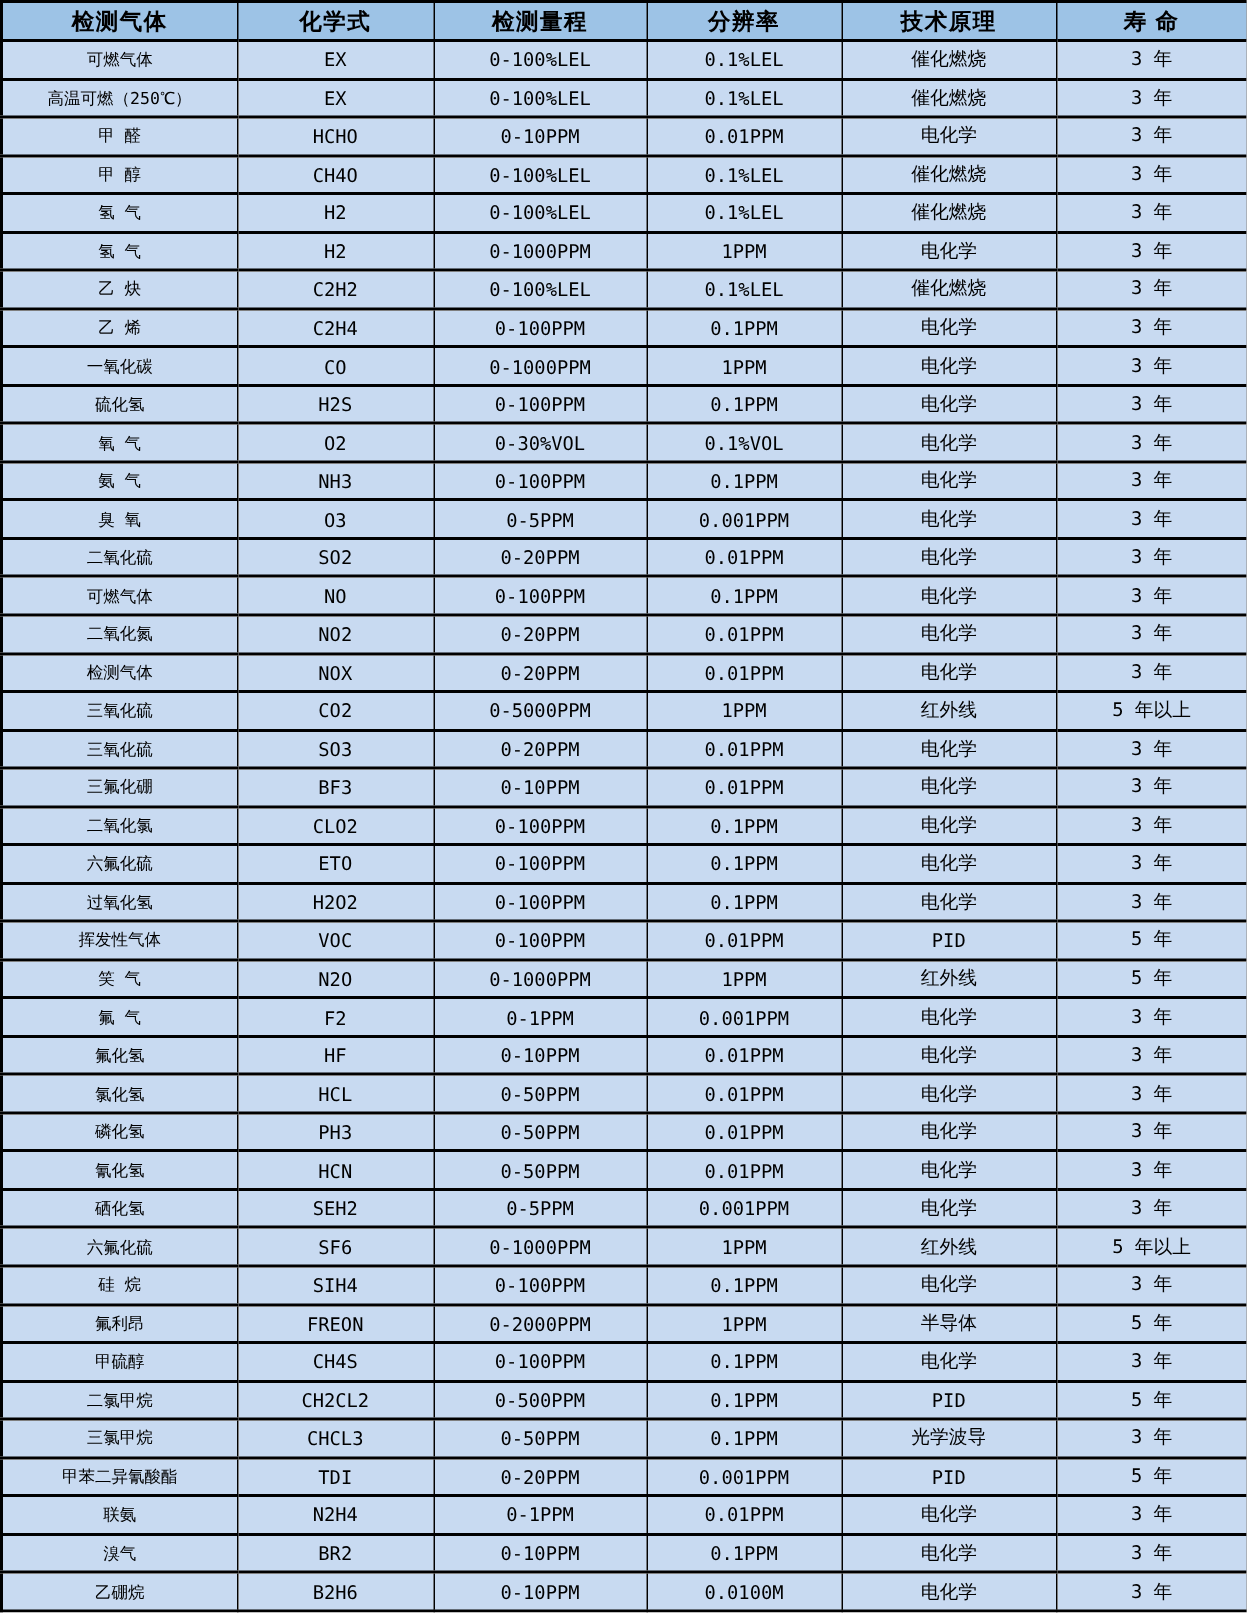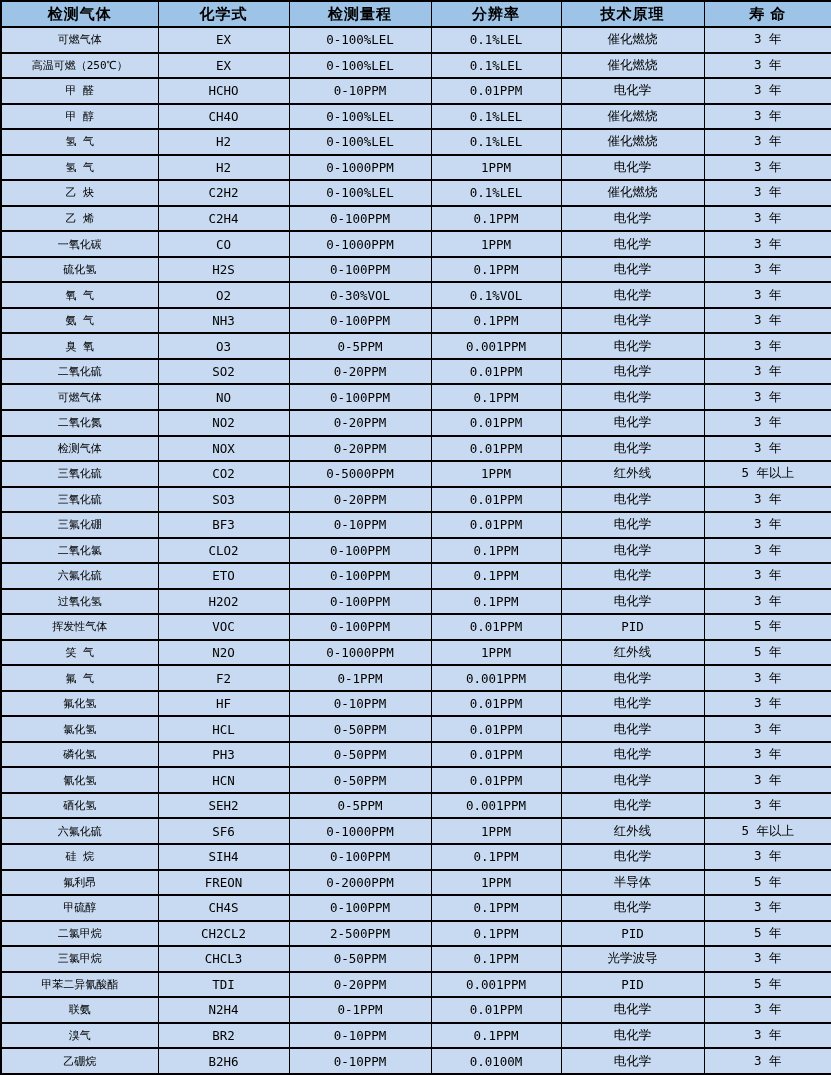--- a/index.html
+++ b/index.html
@@ -348,21 +348,21 @@
         <td class="gas">甲硫醇</td>
         <td>CH4S</td>
         <td>0-100PPM</td>
         <td>0.1PPM</td>
         <td>电化学</td>
         <td>3 年</td>
       </tr>
       <tr>
         <td class="gas">二氯甲烷</td>
         <td>CH2CL2</td>
-        <td>2-500PPM</td>
+        <td>0-500PPM</td>
         <td>0.1PPM</td>
         <td>PID</td>
         <td>5 年</td>
       </tr>
       <tr>
         <td class="gas">三氯甲烷</td>
         <td>CHCL3</td>
         <td>0-50PPM</td>
         <td>0.1PPM</td>
         <td>光学波导</td>

